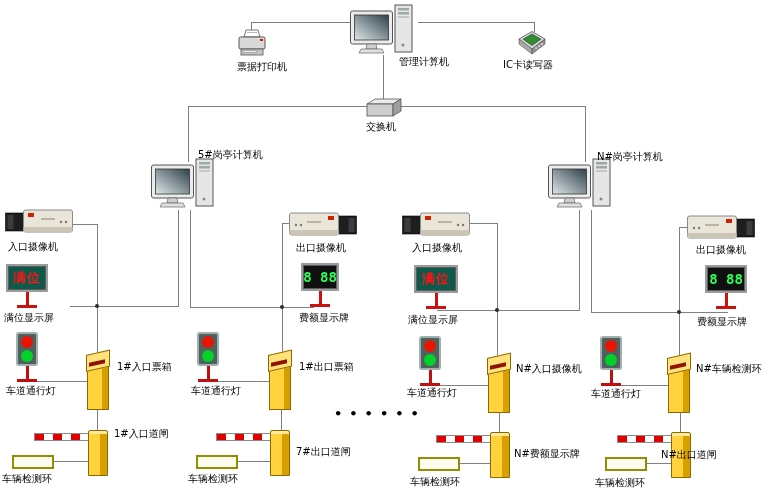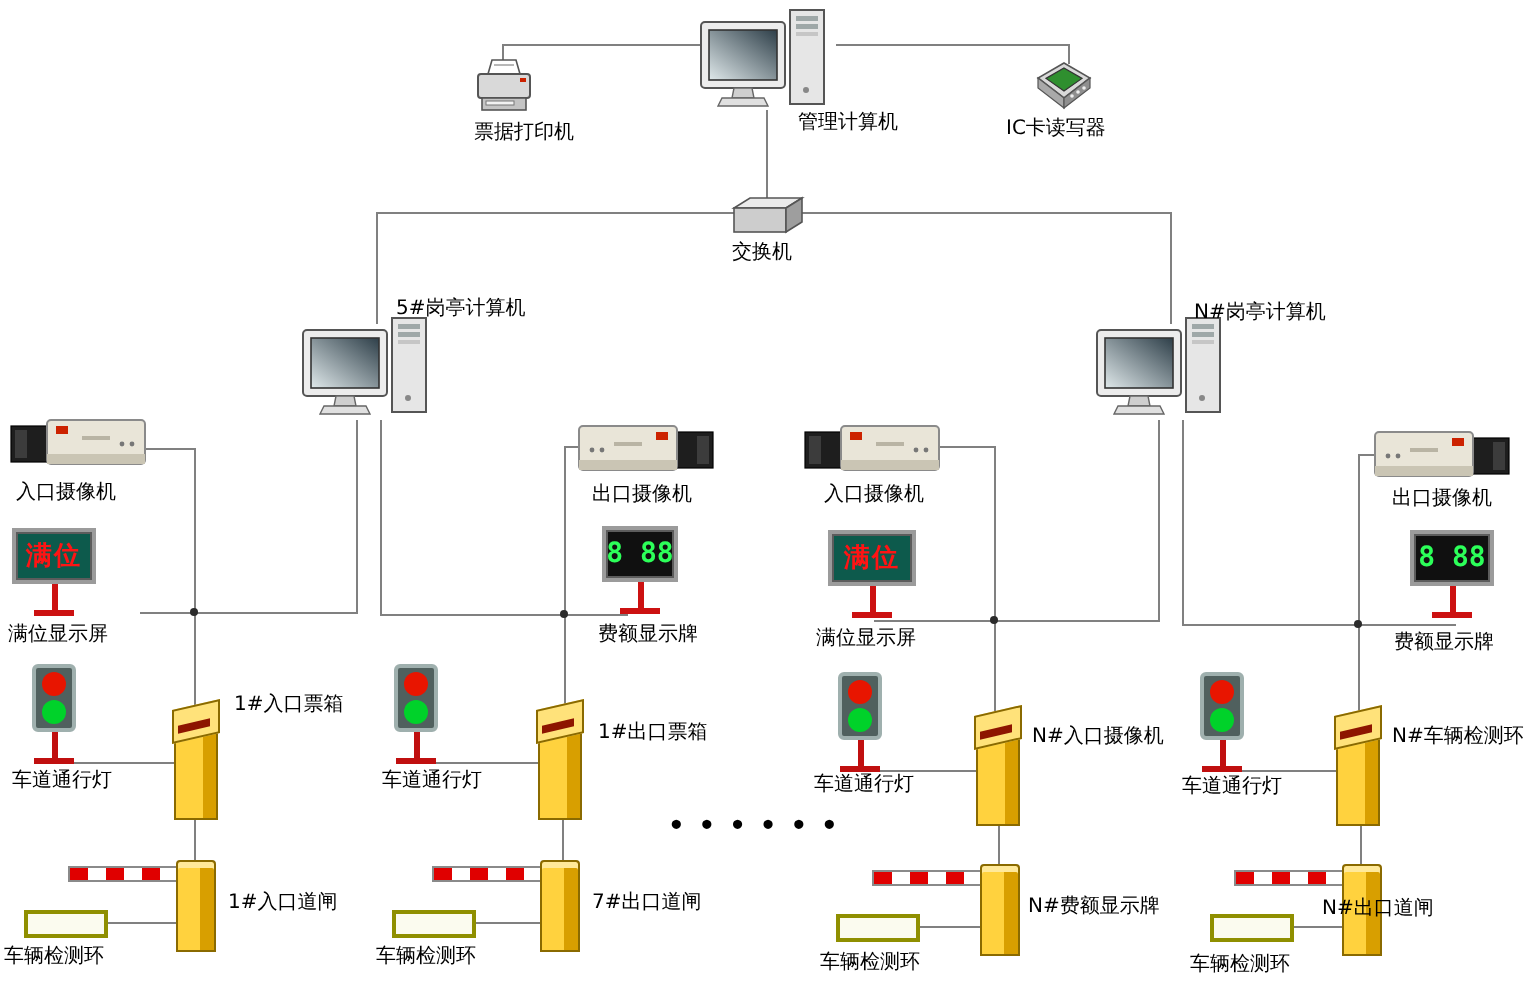--- a/index.html
+++ b/index.html
@@ -277,21 +277,21 @@
     <div class="tbox-body"></div>
       <div class="tbox-top"></div>
       <div class="tbox-slot"></div>
   </div>
   <div class="tbox" style="left:666px;top:356px">
     <div class="tbox-body"></div>
       <div class="tbox-top"></div>
       <div class="tbox-slot"></div>
   </div>
 
-  <div class="lbl" style="left:117px;top:347px">1#入口票箱</div>
+  <div class="lbl" style="left:117px;top:361px">1#入口票箱</div>
   <div class="lbl" style="left:299px;top:361px">1#出口票箱</div>
   <div class="lbl" style="left:516px;top:363px">N#入口摄像机</div>
   <div class="lbl" style="left:696px;top:363px">N#车辆检测环</div>
 
   <div class="barrier" style="left:34px;top:430px">
     <div class="bar-arm"></div>
       <div class="bar-post"></div>
   </div>
   <div class="barrier" style="left:216px;top:430px">
     <div class="bar-arm"></div>
@@ -299,21 +299,21 @@
   </div>
   <div class="barrier" style="left:436px;top:432px">
     <div class="bar-arm"></div>
       <div class="bar-post"></div>
   </div>
   <div class="barrier" style="left:617px;top:432px">
     <div class="bar-arm"></div>
       <div class="bar-post"></div>
   </div>
 
-  <div class="lbl" style="left:114px;top:446px">1#入口道闸</div>
+  <div class="lbl" style="left:114px;top:428px">1#入口道闸</div>
   <div class="lbl" style="left:296px;top:446px">7#出口道闸</div>
   <div class="lbl" style="left:514px;top:448px">N#费额显示牌</div>
   <div class="lbl" style="left:661px;top:449px">N#出口道闸</div>
 
   <div class="loop" style="left:12px;top:455px"></div>
   <div class="loop" style="left:196px;top:455px"></div>
   <div class="loop" style="left:418px;top:457px"></div>
   <div class="loop" style="left:605px;top:457px"></div>
 
   <div class="lbl" style="left:2px;top:473px">车辆检测环</div>

